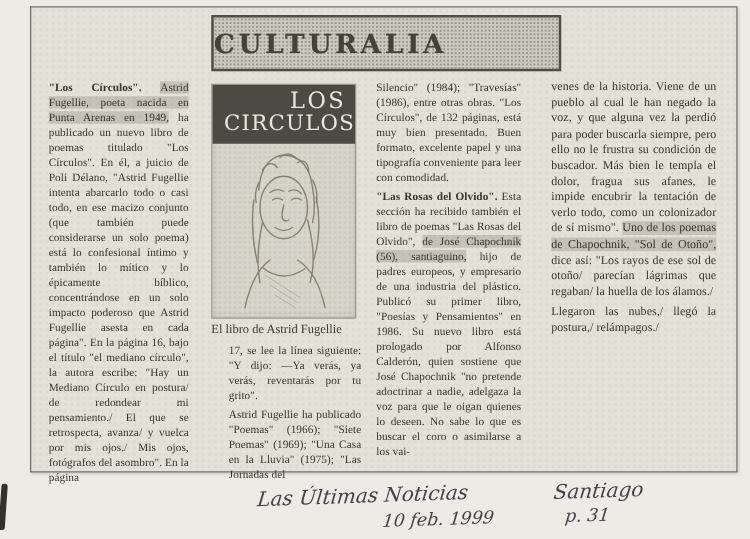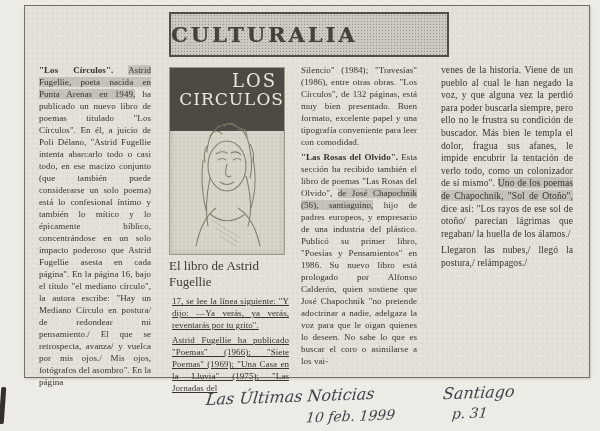--- a/index.html
+++ b/index.html
@@ -48,29 +48,29 @@
   
   .cover{
     width:114px;height:186px;margin:3px 0 3px 4px;
     background:#d8d5ca;
     background-image:radial-gradient(rgba(80,75,65,.08) 1px, transparent 1.3px);
     background-size:4px 4px;
     border:1px solid #9d988a;position:relative;
     box-shadow:inset 0 0 6px rgba(70,65,55,.18);
   }
   .banner{
-    position:absolute;left:0;top:0;right:0;height:63px;
+    position:absolute;left:0;top:0;right:0;height:47px;
     background:#4c4a43;color:#eae7dc;
     font-family:"DejaVu Serif", serif;padding-top:3px;box-sizing:border-box;
   }
   .bt1{display:block;text-align:right;padding-right:7px;font-size:18px;line-height:19px;letter-spacing:2px;}
   .bt2{display:block;text-align:right;font-size:17px;line-height:19px;letter-spacing:1px;}
   .portrait{position:absolute;left:10px;top:48px;width:94px;height:134px;}
-  .caption{font-size:13px;color:#3d3a31;margin:1px 0 5px 4px;}
-  .c2text{margin-left:7px;text-decoration:underline;}
+  .caption{font-size:10px;color:#3d3a31;margin:1px 0 5px 4px;}
+  .c2text{margin-left:18px;}
   
   .hw{
     position:absolute;color:#43414b;
     font-family:"DejaVu Serif", serif;font-style:italic;
     transform:rotate(-2deg) skewX(-8deg);
     white-space:nowrap;
   }
   .hw1a{left:206px;top:387px;font-size:16px;}
   .hw1b{left:443px;top:383px;font-size:16px;}
   .hw2a{left:306px;top:408px;font-size:14px;}

